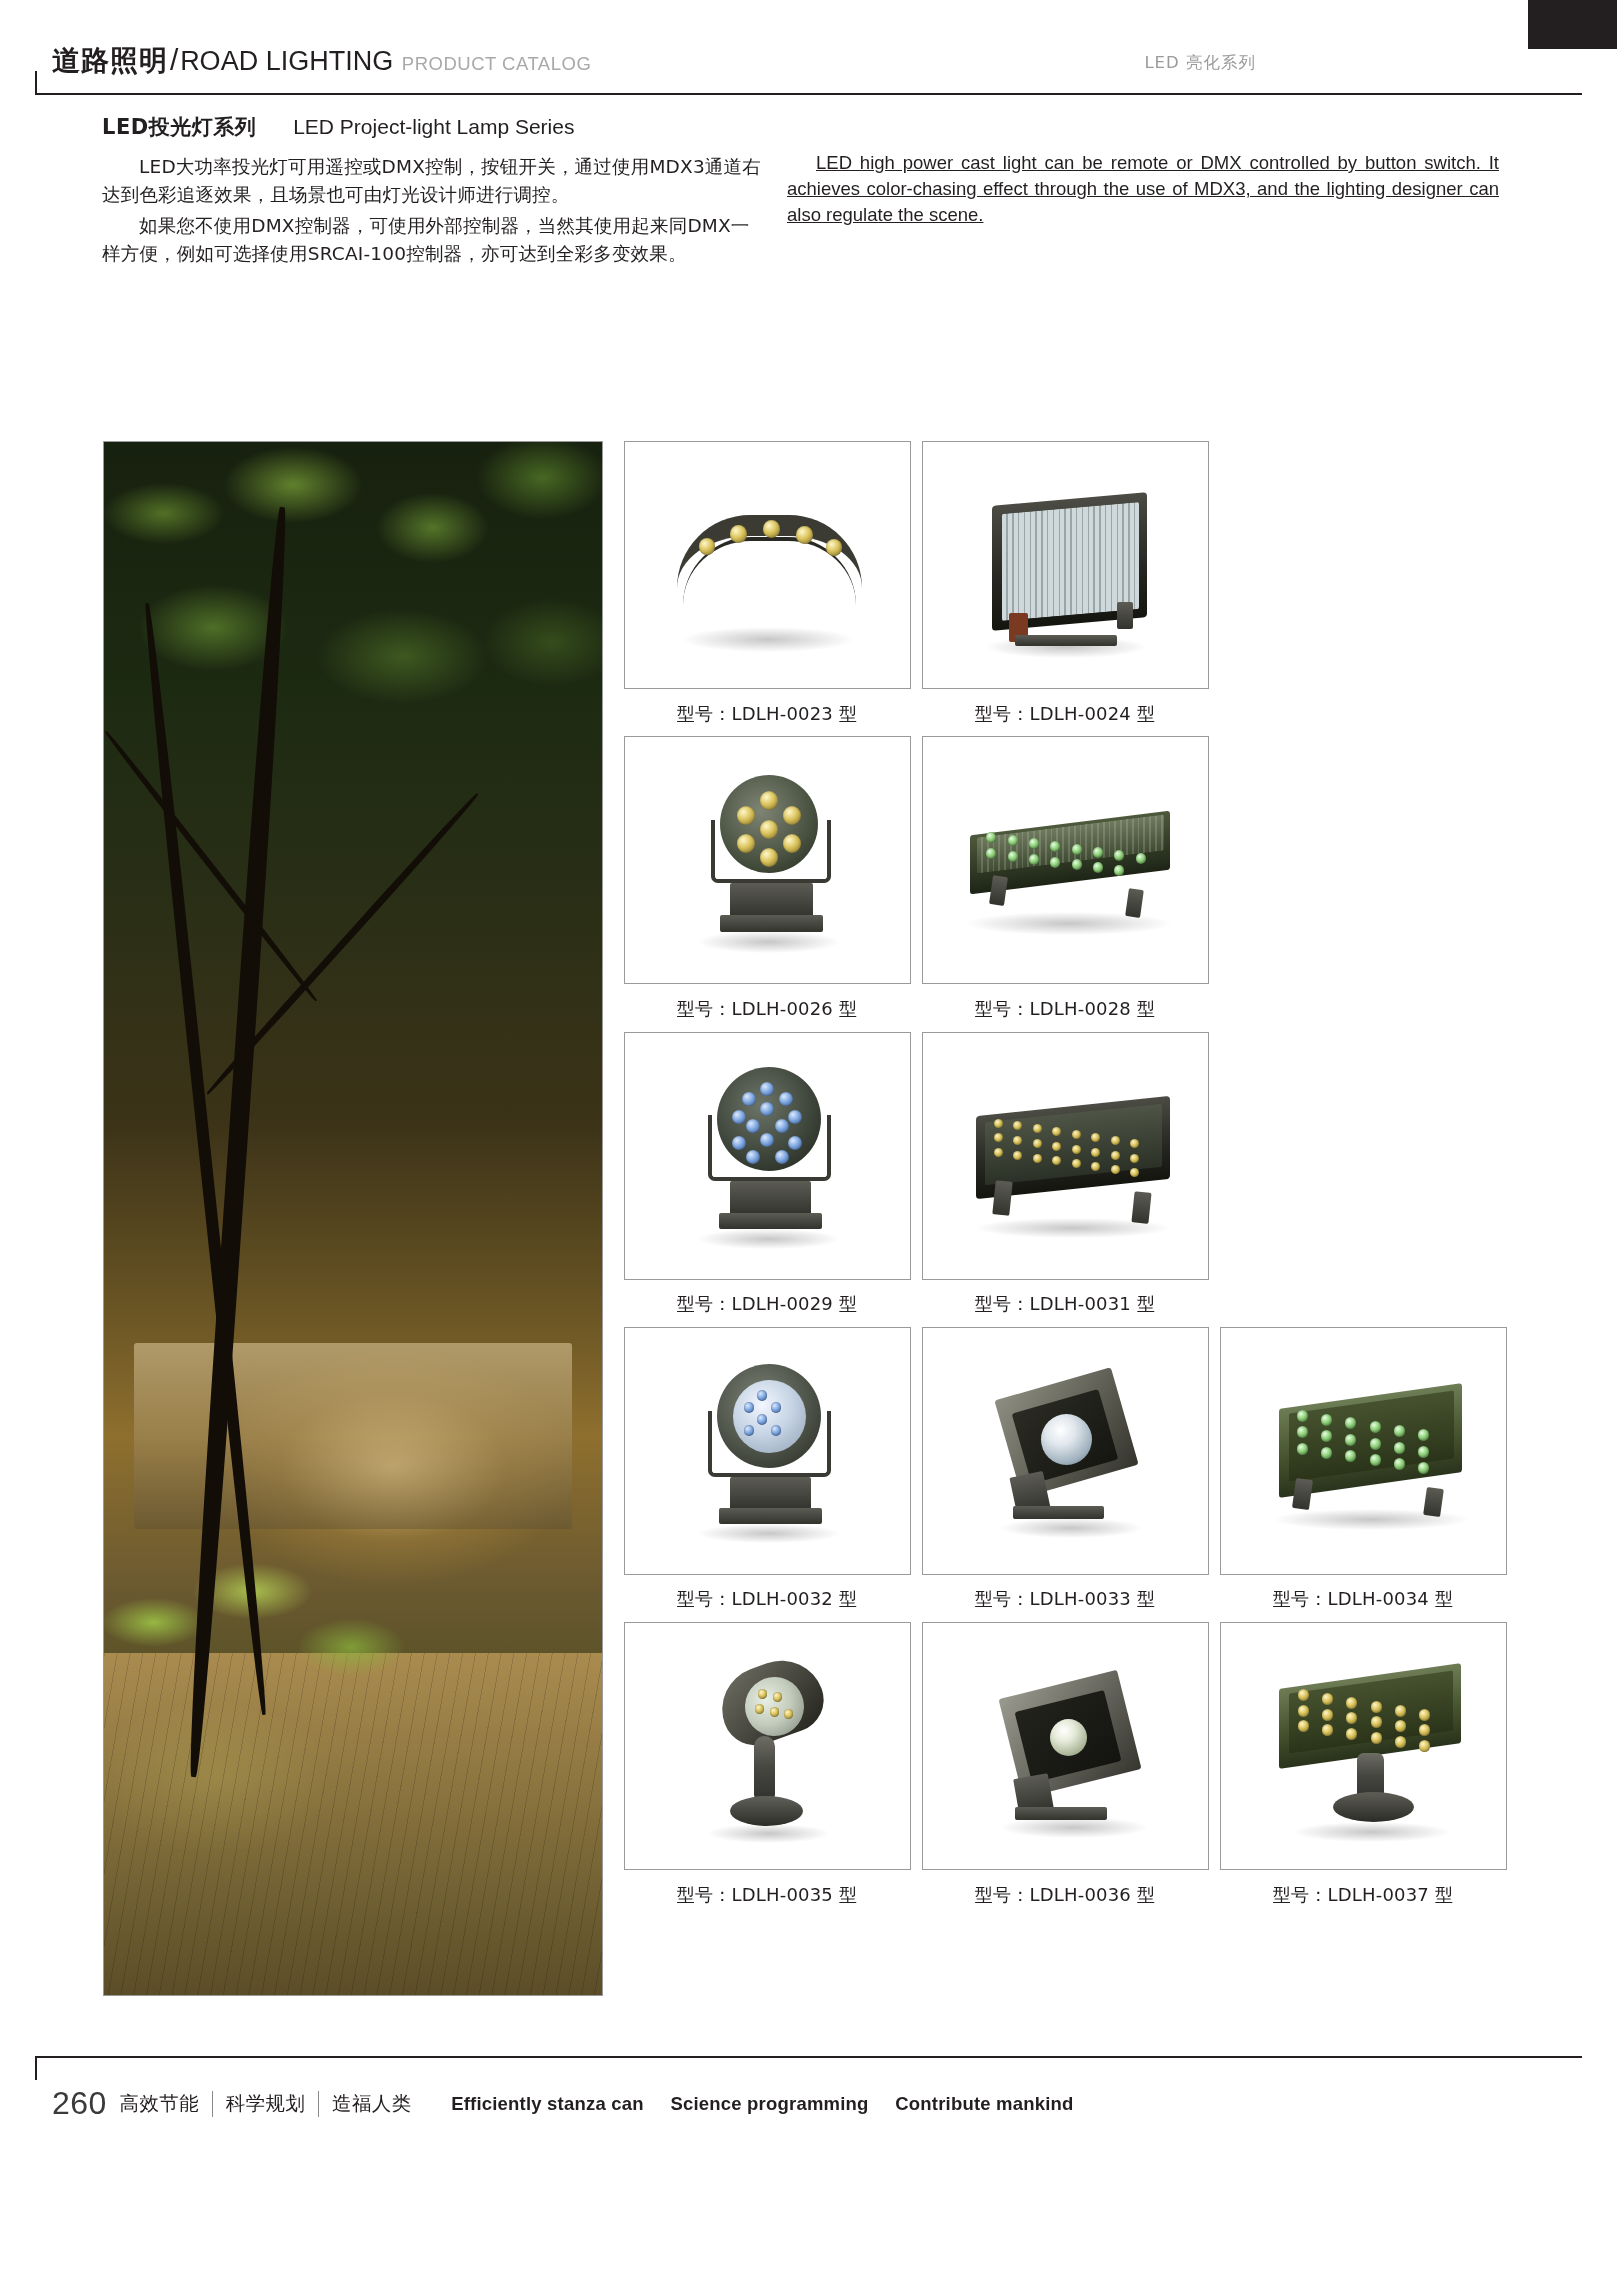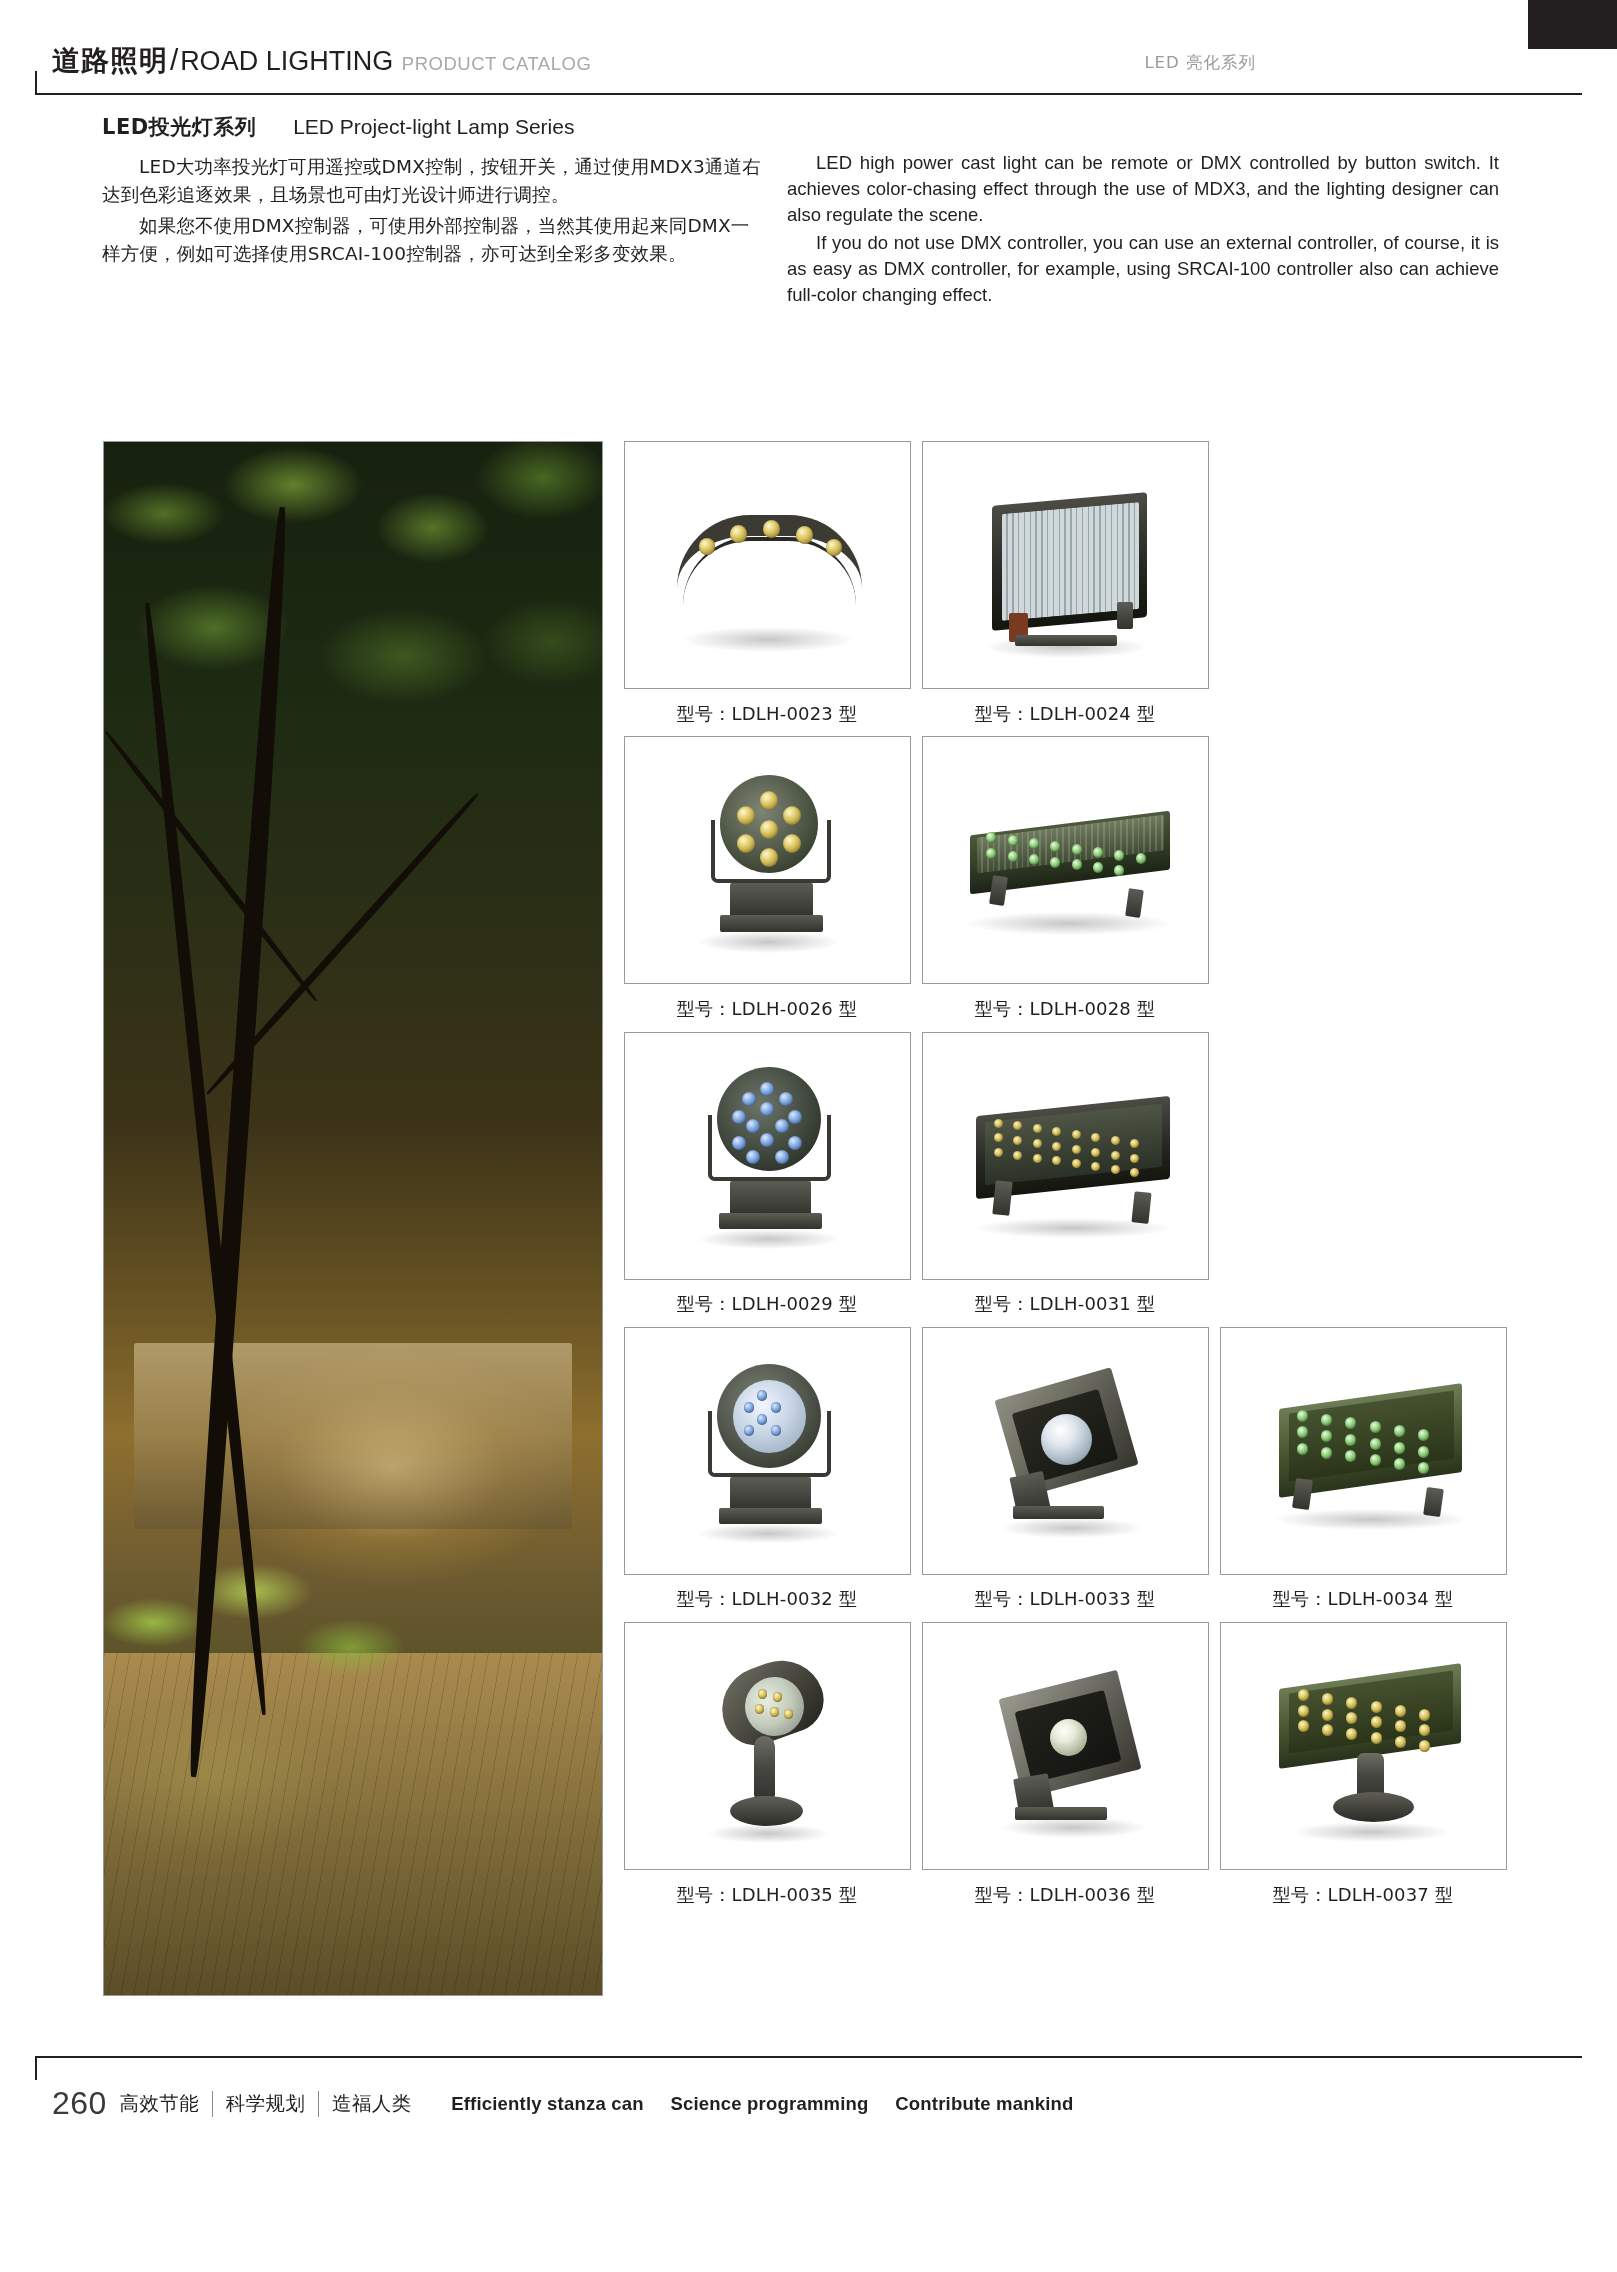--- a/index.html
+++ b/index.html
@@ -141,21 +141,21 @@
   .col-en {
     position: absolute;
     left: 787px;
     top: 37px;
     width: 712px;
     font-size: 18.5px;
     line-height: 26px;
     color: #231f20;
     text-align: justify;
   }
-  .col-en p { margin: 0; text-indent: 29px; }
+  .col-en p { margin: 0; text-indent: 29px; text-decoration: underline; }
   .col-en p + p { margin-top: 1.9px; }
 
   
   .content {
     position: absolute;
     top: 441px;
     left: 0;
     width: 1617px;
     height: 1560px;
   }
@@ -400,21 +400,20 @@
   <div class="intro-title-row">
     <span class="intro-title-cn">LED投光灯系列</span>
     <span class="intro-title-en">LED Project-light Lamp Series</span>
   </div>
   <div class="col-cn">
     <p>LED大功率投光灯可用遥控或DMX控制，按钮开关，通过使用MDX3通道右达到色彩追逐效果，且场景也可由灯光设计师进行调控。</p>
     <p>如果您不使用DMX控制器，可使用外部控制器，当然其使用起来同DMX一样方便，例如可选择使用SRCAI-100控制器，亦可达到全彩多变效果。</p>
   </div>
   <div class="col-en">
     <p>LED high power cast light can be remote or DMX controlled by button switch. It achieves color-chasing effect through the use of MDX3, and the lighting designer can also regulate the scene.</p>
-    <p>If you do not use DMX controller, you can use an external controller, of course, it is as easy as DMX controller, for example, using SRCAI-100 controller also can achieve full-color changing effect.</p>
   </div>
 </div>
 
 <div class="content">
 
   <div class="hero-photo">
     <div class="hero-inner">
       <div class="hero-canopy"></div>
       <div class="hero-counter"></div>
       <div class="hero-floor"></div>

